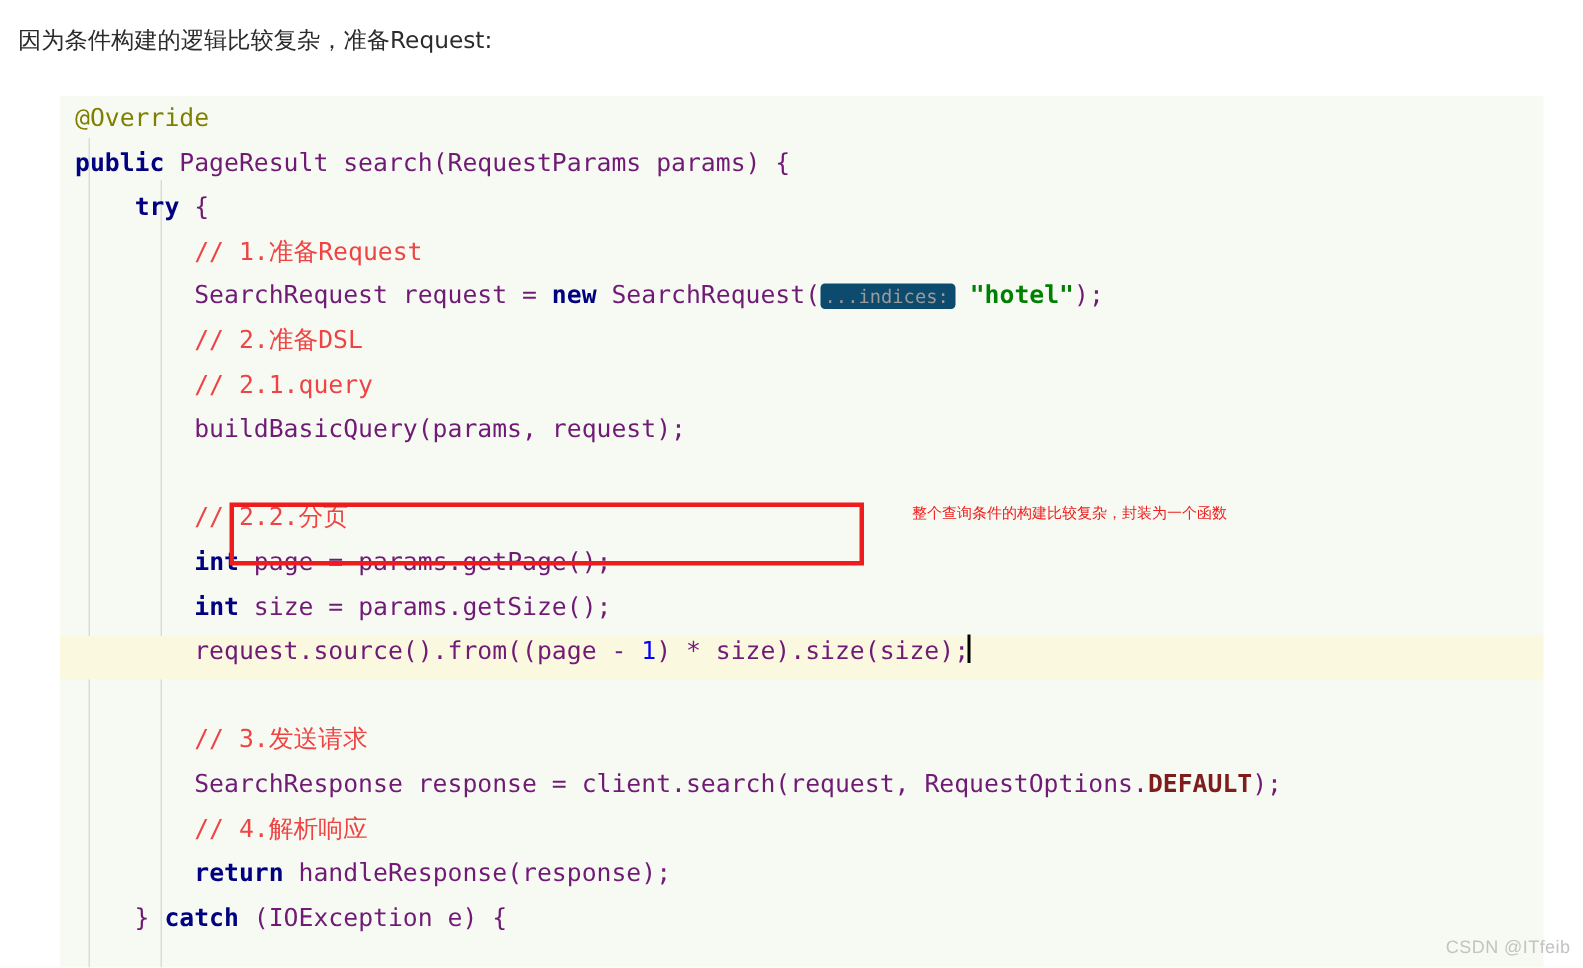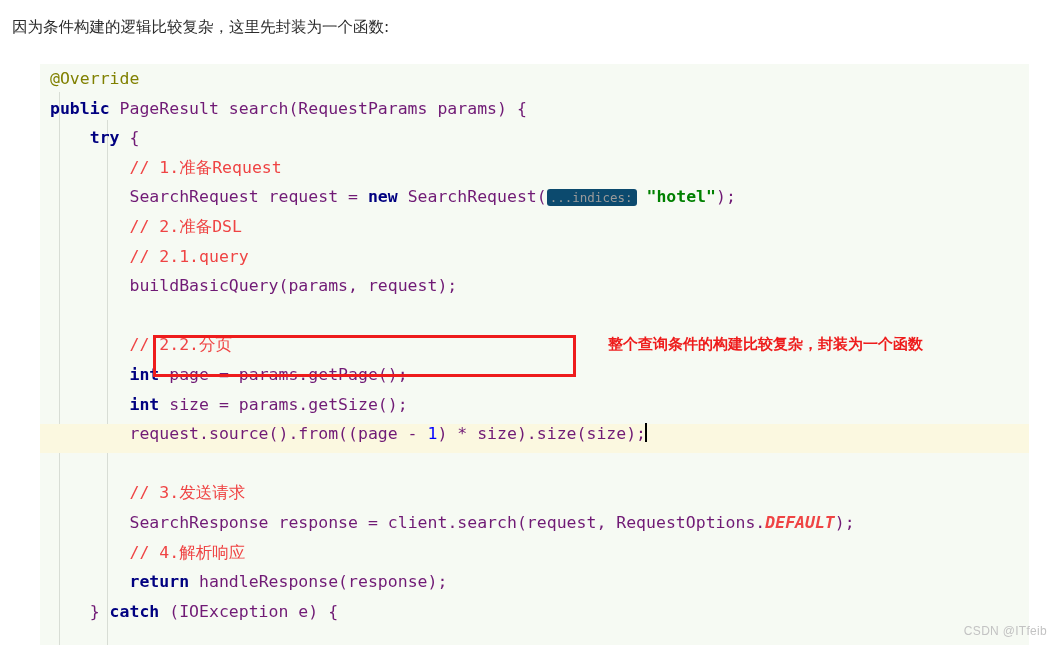--- a/index.html
+++ b/index.html
@@ -76,21 +76,21 @@
     white-space: pre;
   }
 
   
   .kw        { color: #000080; font-weight: bold; }
   .anno      { color: #808000; }
   .cmt       { color: #ef4444; }
   .str       { color: #008000; font-weight: bold; }
   .num       { color: #0000ff; }
   .field     { color: #701a75; }
-  .staticfld { color: #ef4444; font-weight: bold; font-style: italic; }
+  .staticfld { color: #7f1d1d; font-weight: bold; }
   .plain     { color: #701a75; }
   .hint {
     background: #0c4a6e;
     color: #9a9a9a;
     border-radius: 3px;
     font-size: 12.5px;
     padding: 1px 4px 1px 3px;
     font-style: normal;
     font-weight: normal;
   }
@@ -117,22 +117,22 @@
     z-index: 3;
     pointer-events: none;
   }
 
   
   #red-annotation {
     position: absolute;
     left: 568px;
     top: 271px;
     font-family: "DejaVu Sans", "Liberation Sans", sans-serif;
-    font-size: 15px;
-    font-weight: bold;
+    font-size: 10px;
+    font-weight: normal;
     color: #ee1c1c;
     white-space: nowrap;
     z-index: 4;
   }
 
   
   #watermark {
     position: absolute;
     right: 8px;
     bottom: 7px;
@@ -140,21 +140,21 @@
     font-size: 12px;
     color: #c3c3c3;
     letter-spacing: 0.3px;
     z-index: 5;
     white-space: nowrap;
   }
 </style>
 </head>
 <body>
 
-<div id="intro-paragraph">因为条件构建的逻辑比较复杂，这里先封装为一个函数:</div>
+<div id="intro-paragraph">因为条件构建的逻辑比较复杂，准备Request:</div>
 
 <div id="code-block">
 
   <div class="indent-guide" id="indent-guide-1"></div>
   <div class="indent-guide" id="indent-guide-2"></div>
 
   <div id="current-line-highlight"></div>
 
   <div id="code-text"><div class="line"><span class="anno">@Override</span></div><div class="line"><span class="kw">public</span><span class="plain"> PageResult search(RequestParams params) {</span></div><div class="line"><span class="plain">    </span><span class="kw">try</span><span class="plain"> {</span></div><div class="line"><span class="cmt">        // 1.准备Request</span></div><div class="line"><span class="plain">        SearchRequest request = </span><span class="kw">new</span><span class="plain"> SearchRequest(</span><span class="hint">...indices:</span><span class="plain"> </span><span class="str">"hotel"</span><span class="plain">);</span></div><div class="line"><span class="cmt">        // 2.准备DSL</span></div><div class="line"><span class="cmt">        // 2.1.query</span></div><div class="line"><span class="plain">        buildBasicQuery(params, request);</span></div><div class="line"><span class="plain"></span></div><div class="line"><span class="cmt">        // 2.2.分页</span></div><div class="line"><span class="plain">        </span><span class="kw">int</span><span class="plain"> page = params.getPage();</span></div><div class="line"><span class="plain">        </span><span class="kw">int</span><span class="plain"> size = params.getSize();</span></div><div class="line"><span class="plain">        request.source().from((page - </span><span class="num">1</span><span class="plain">) * size).size(size);</span><span class="caret"></span></div><div class="line"><span class="plain"></span></div><div class="line"><span class="cmt">        // 3.发送请求</span></div><div class="line"><span class="plain">        SearchResponse response = </span><span class="field">client</span><span class="plain">.search(request, RequestOptions.</span><span class="staticfld">DEFAULT</span><span class="plain">);</span></div><div class="line"><span class="cmt">        // 4.解析响应</span></div><div class="line"><span class="plain">        </span><span class="kw">return</span><span class="plain"> handleResponse(response);</span></div><div class="line"><span class="plain">    } </span><span class="kw">catch</span><span class="plain"> (IOException e) {</span></div></div>
 

